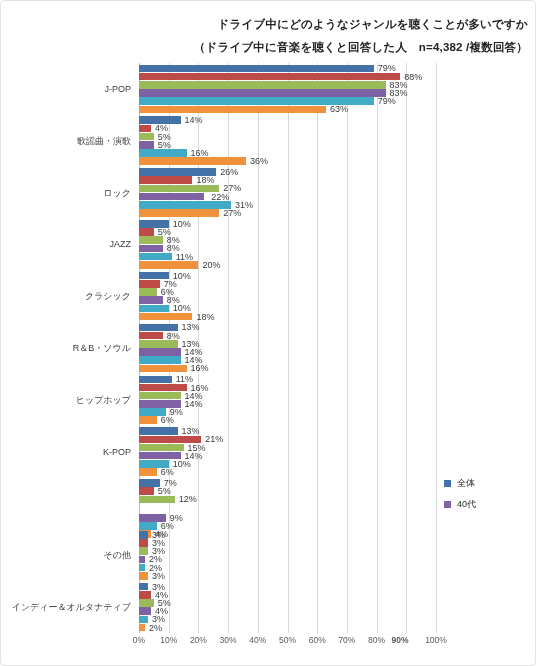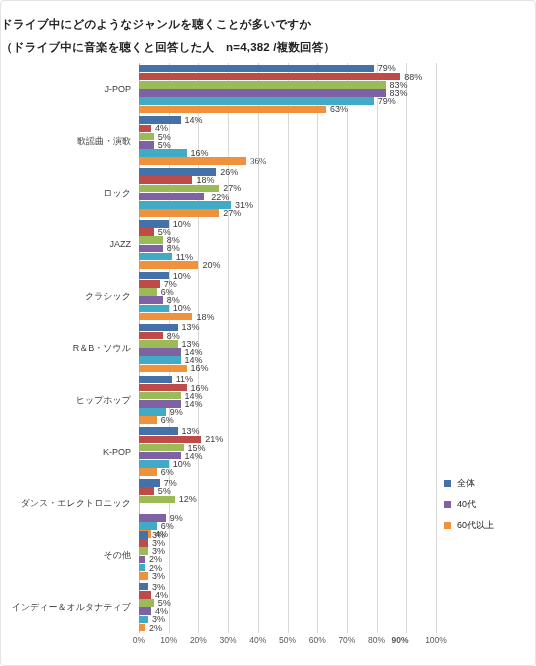--- a/index.html
+++ b/index.html
@@ -12,22 +12,22 @@
   #chart-card {
     position: relative;
     width: 536px; height: 666px;
     background: #ffffff;
     border: 1px solid #e3e3e3;
     border-radius: 4px;
     overflow: hidden;
   }
   #title-block {
     position: absolute;
-    top: 12px; left: 0; right: 0;
-    text-align: left;
+    top: 12px; left: 0; right: 7px;
+    text-align: right;
   }
   .title-line {
     font-size: 11.5px;
     font-weight: bold;
     color: #222222;
     line-height: 23px;
     letter-spacing: 0.2px;
   }
   #plot-area {
     position: absolute;
@@ -186,21 +186,21 @@
             <div class="bar-label" style="left: 14.85px;">5%</div>
           </div>
           <div class="bar-row" style="height: 7.6px; margin-bottom: 0.6px;">
             <div class="bar" title="40代 歌謡曲・演歌 5%" style="width: 14.85px; background: rgb(126, 98, 163);"></div>
             <div class="bar-label" style="left: 14.85px;">5%</div>
           </div>
           <div class="bar-row" style="height: 7.6px; margin-bottom: 0.6px;">
             <div class="bar" title="50代 歌謡曲・演歌 16%" style="width: 47.52px; background: rgb(65, 170, 196);"></div>
             <div class="bar-label" style="left: 47.52px;">16%</div>
           </div>
-          <div class="bar-row" style="height: 7.6px; margin-bottom: 11px; font-family: Liberation Serif, serif;">
+          <div class="bar-row" style="height: 7.6px; margin-bottom: 11px;">
             <div class="bar" title="60代以上 歌謡曲・演歌 36%" style="width: 106.92px; background: rgb(240, 146, 59);"></div>
             <div class="bar-label" style="left: 106.92px;">36%</div>
           </div>
         </div>
         <div class="group" style="top: 105.245px; height: 48.6px;">
           <div class="cat-label">ロック</div>
           <div class="bar-row" style="height: 7.6px; margin-bottom: 0.6px;">
             <div class="bar" title="全体 ロック 26%" style="width: 77.22px; background: rgb(68, 114, 168);"></div>
             <div class="bar-label" style="left: 77.22px;">26%</div>
           </div>
@@ -354,21 +354,20 @@
           <div class="bar-row" style="height: 7.6px; margin-bottom: 0.6px;">
             <div class="bar" title="50代 K-POP 10%" style="width: 29.7px; background: rgb(65, 170, 196);"></div>
             <div class="bar-label" style="left: 29.7px;">10%</div>
           </div>
           <div class="bar-row" style="height: 7.6px; margin-bottom: 0.6px;">
             <div class="bar" title="60代以上 K-POP 6%" style="width: 17.82px; background: rgb(240, 146, 59);"></div>
             <div class="bar-label" style="left: 17.82px;">6%</div>
           </div>
         </div>
         <div class="group" style="top: 416.155px; height: 48.6px;">
-          <div class="cat-label">ダンス・エレクトロニック</div>
           <div class="bar-row" style="height: 7.6px; margin-bottom: 0.6px;">
             <div class="bar" title="全体 ダンス・エレクトロニック 7%" style="width: 20.79px; background: rgb(68, 114, 168);"></div>
             <div class="bar-label" style="left: 20.79px;">7%</div>
           </div>
           <div class="bar-row" style="height: 7.6px; margin-bottom: 0.6px;">
             <div class="bar" title="20代以下 ダンス・エレクトロニック 5%" style="width: 14.85px; background: rgb(191, 75, 72);"></div>
             <div class="bar-label" style="left: 14.85px;">5%</div>
           </div>
           <div class="bar-row" style="height: 7.6px; margin-bottom: 11px;">
             <div class="bar" title="30代 ダンス・エレクトロニック 12%" style="width: 35.64px; background: rgb(155, 187, 89);"></div>
@@ -460,19 +459,15 @@
 
   <div id="legend">
       <div class="legend-item">
         <span class="legend-swatch" style="background: rgb(68, 114, 168);"></span>
         <span class="legend-text">全体</span>
       </div>
       <div class="legend-item">
         <span class="legend-swatch" style="background: rgb(126, 98, 163);"></span>
         <span class="legend-text">40代</span>
       </div>
-      <div class="legend-item">
-        <span class="legend-swatch" style="background: rgb(240, 146, 59);"></span>
-        <span class="legend-text">60代以上</span>
-      </div>
     </div>
 
 </div>
 
 </body></html>

